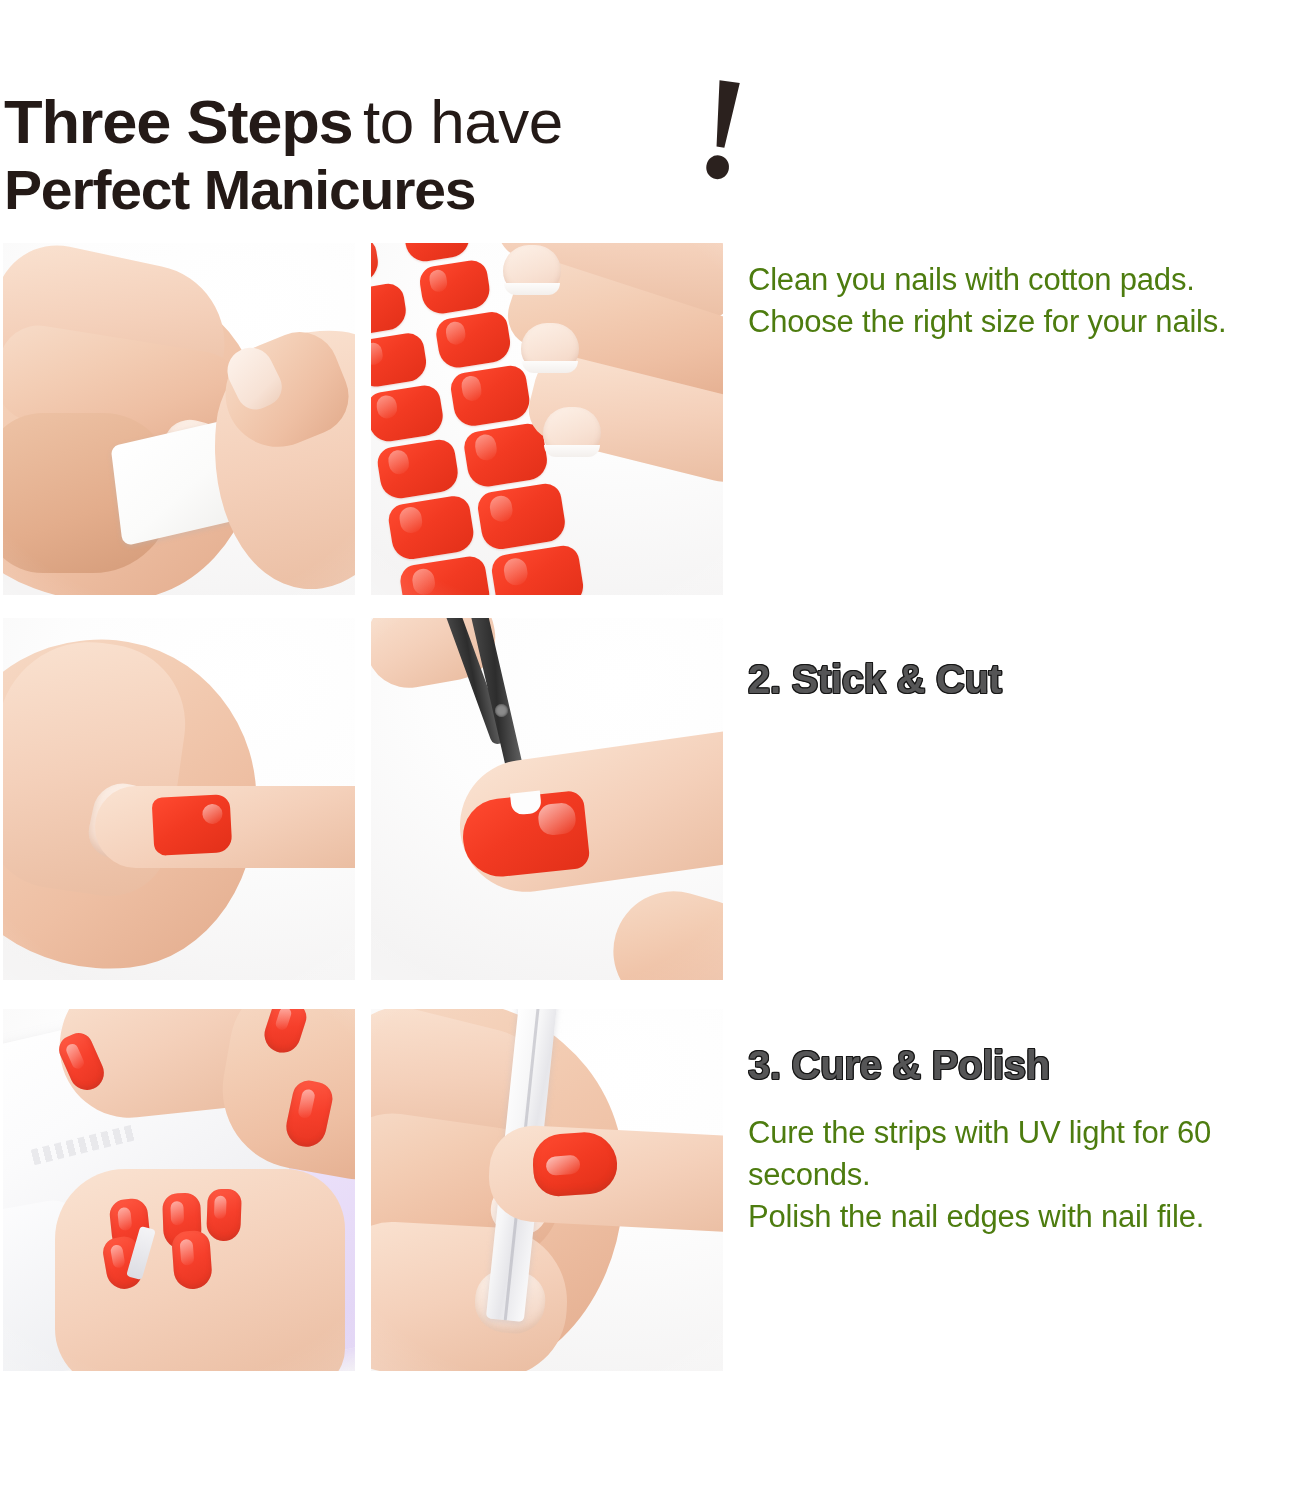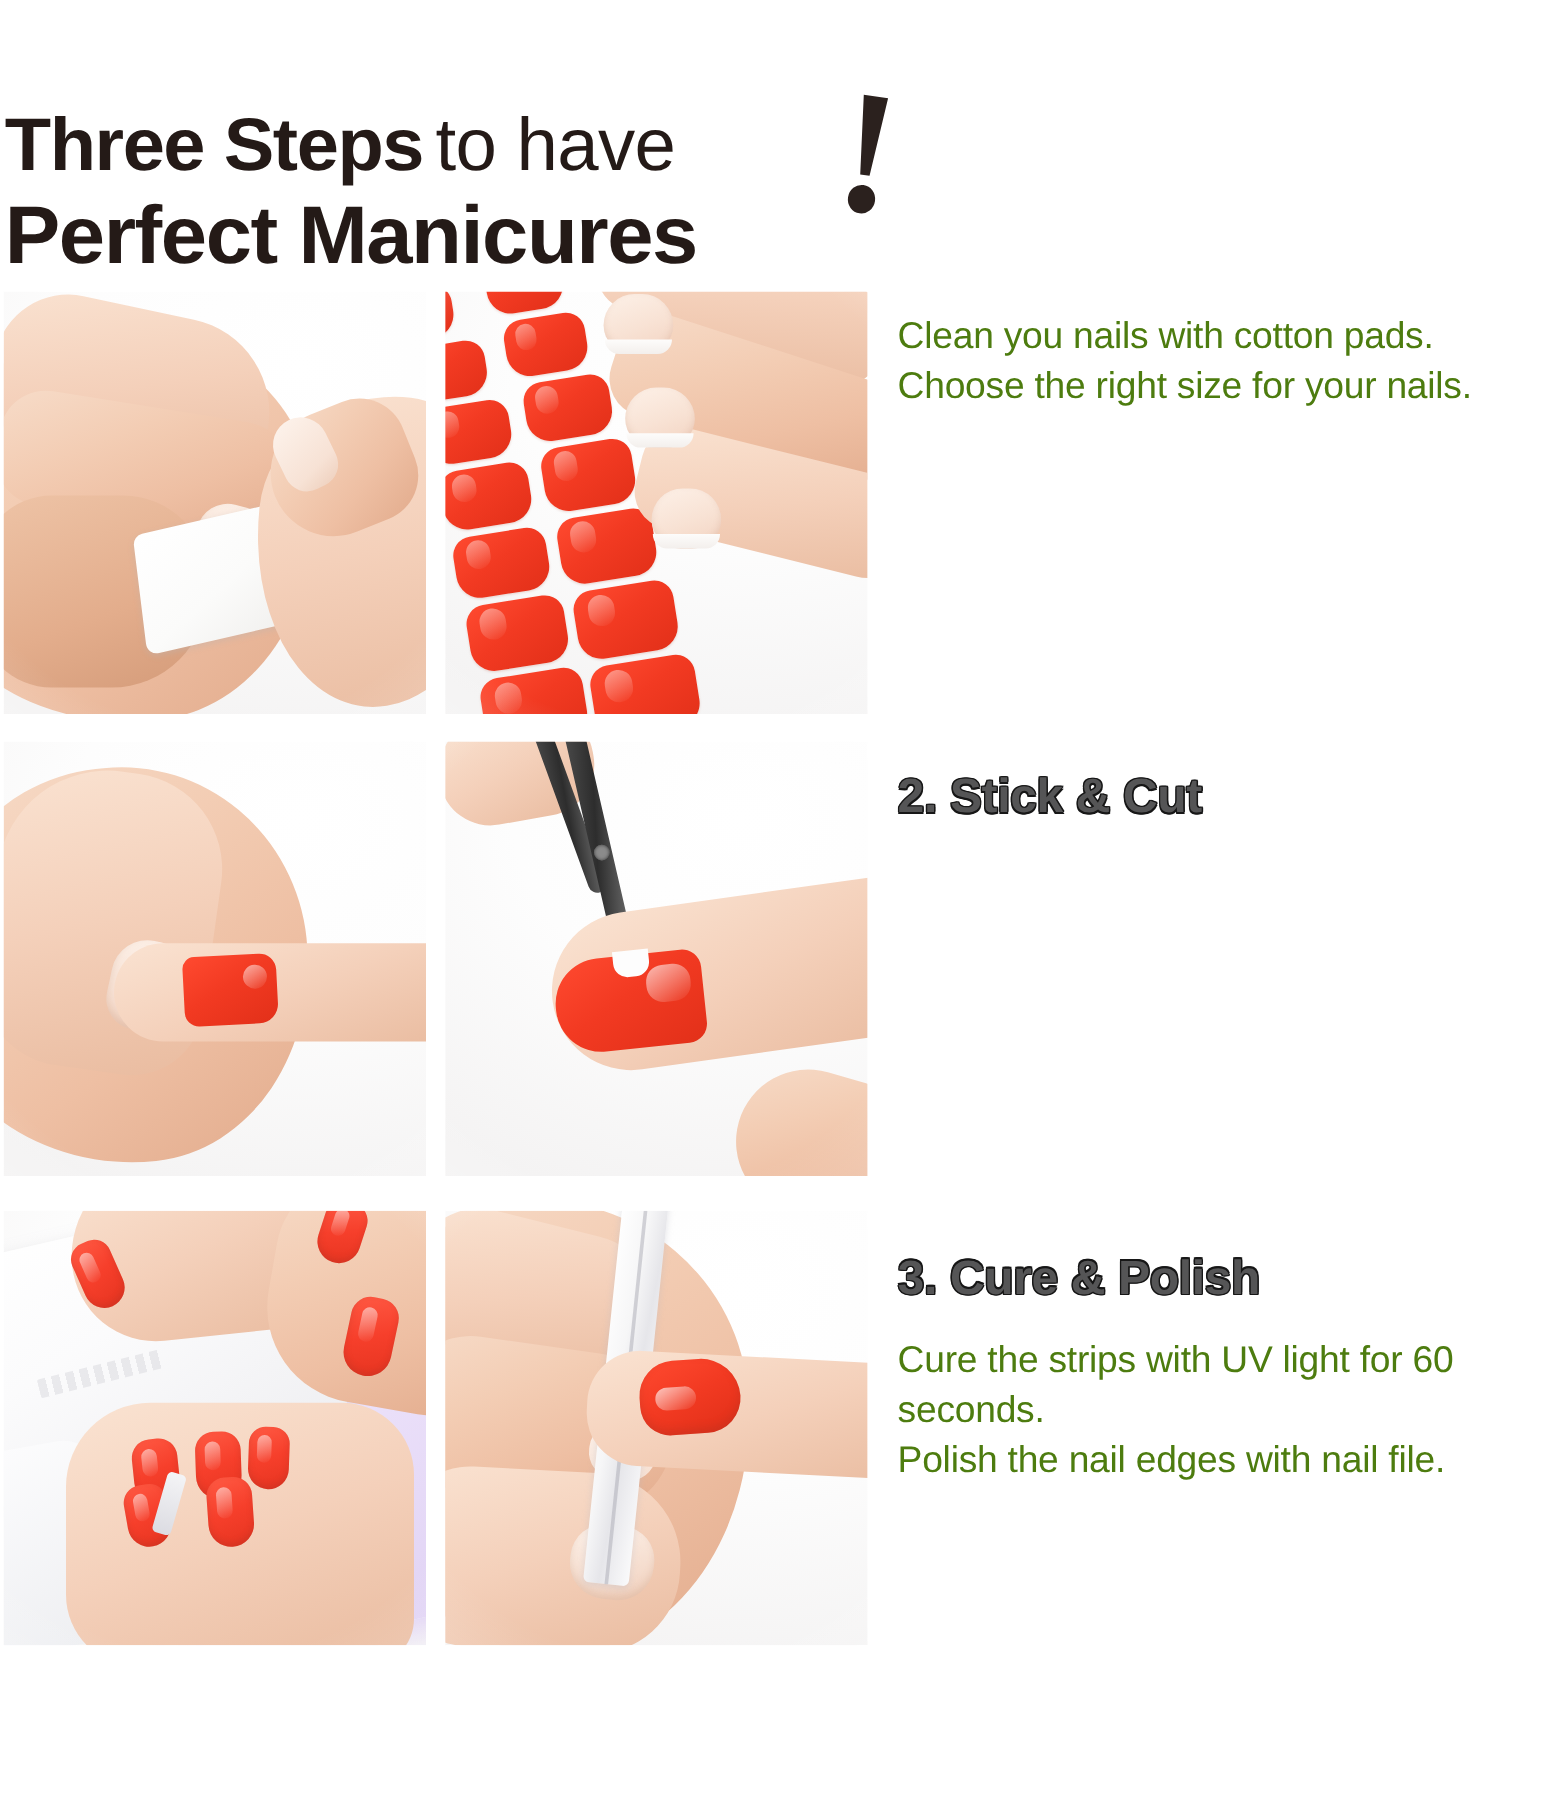--- a/index.html
+++ b/index.html
@@ -9,21 +9,21 @@
     -webkit-font-smoothing:antialiased;
   }
 
   
   .title-block{position:absolute;left:4px;top:52px;width:780px;margin-top:40px;}
   .title-line{
     color:#241a17;line-height:0.98;white-space:nowrap;
     font-family:"Liberation Sans","DejaVu Sans",sans-serif;
   }
   .title-line1{font-size:62px;}
-  .title-line2{font-size:68px;margin-top:10px;}
+  .title-line2{font-size:56px;margin-top:10px;}
   .t-heavy{font-weight:bold;letter-spacing:-1.2px;display:inline-block;transform:scaleX(1.02);transform-origin:left center;}
   .t-light{font-weight:normal;letter-spacing:-0.5px;}
   .excl{
     position:absolute;left:700px;top:58px;
     font-size:140px;font-weight:bold;color:#2b211e;
     font-family:"Liberation Serif","DejaVu Serif",serif;
     transform:rotate(8deg) scaleY(1.05);transform-origin:center;
     line-height:1;
   }
 
@@ -325,21 +325,21 @@
       -1.1px 0 0 #171717, 1.1px 0 0 #171717,
       0 -1.1px 0 #171717, 0 1.1px 0 #171717,
       -1px -1px 0 #171717, 1px -1px 0 #171717,
       -1px 1px 0 #171717, 1px 1px 0 #171717;
   }
   .step-b{
     font-size:31px;color:#4d7c0f;line-height:1.36;font-weight:normal;
     letter-spacing:-0.2px;margin:0;
   }
   .step1{top:16px;}
-  .step2{top:400px;}
+  .step2{top:415px;}
   .step3{top:772px;margin-top:29px;}
 </style>
 </head>
 <body>
 
 <div class="title-block">
   <div class="title-line title-line1">
     <span class="t-heavy">Three Steps</span>
     <span class="t-light">to have</span>
   </div>

